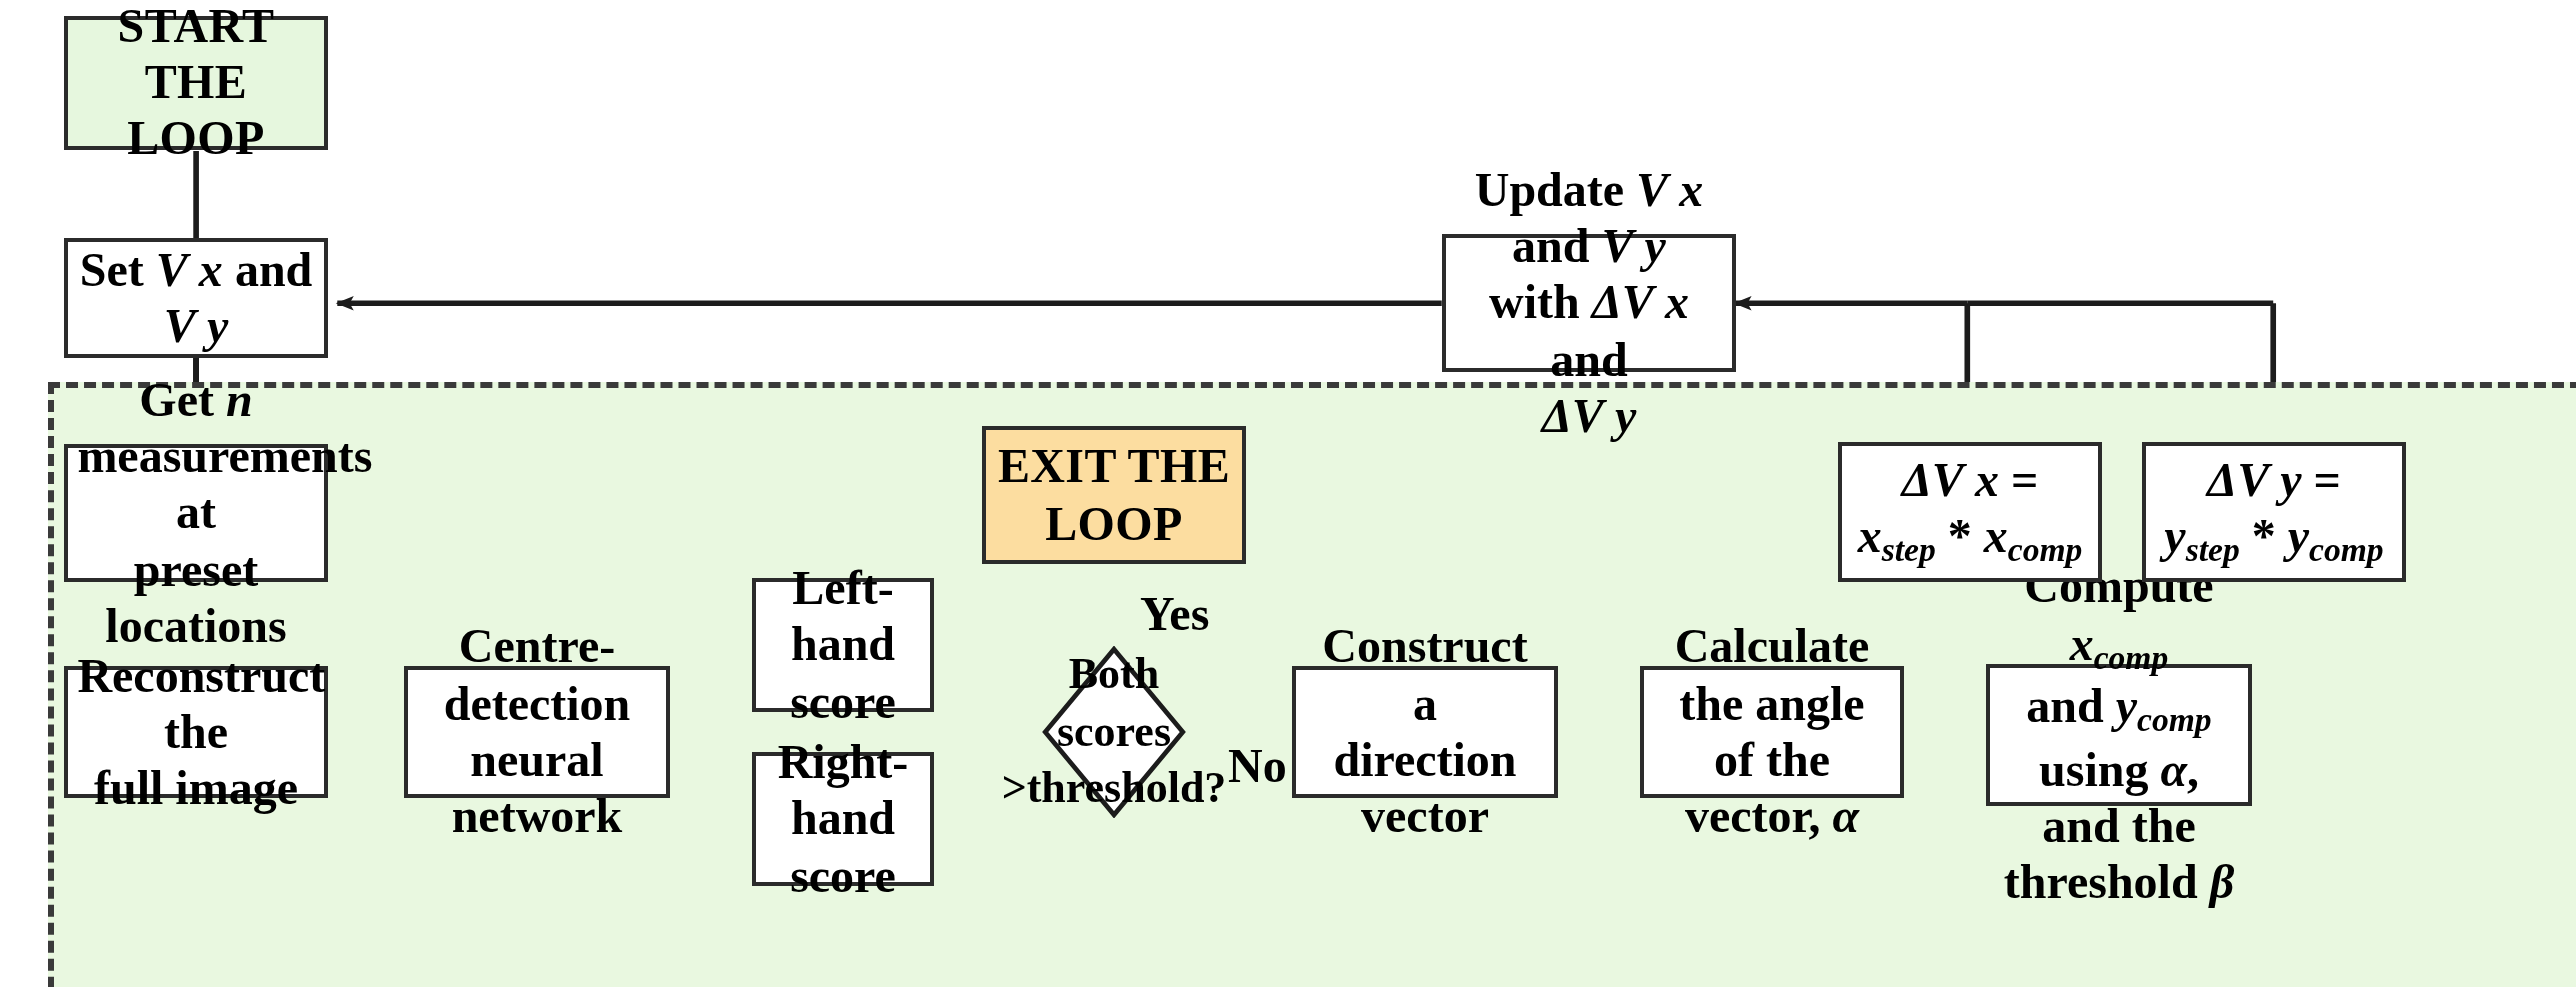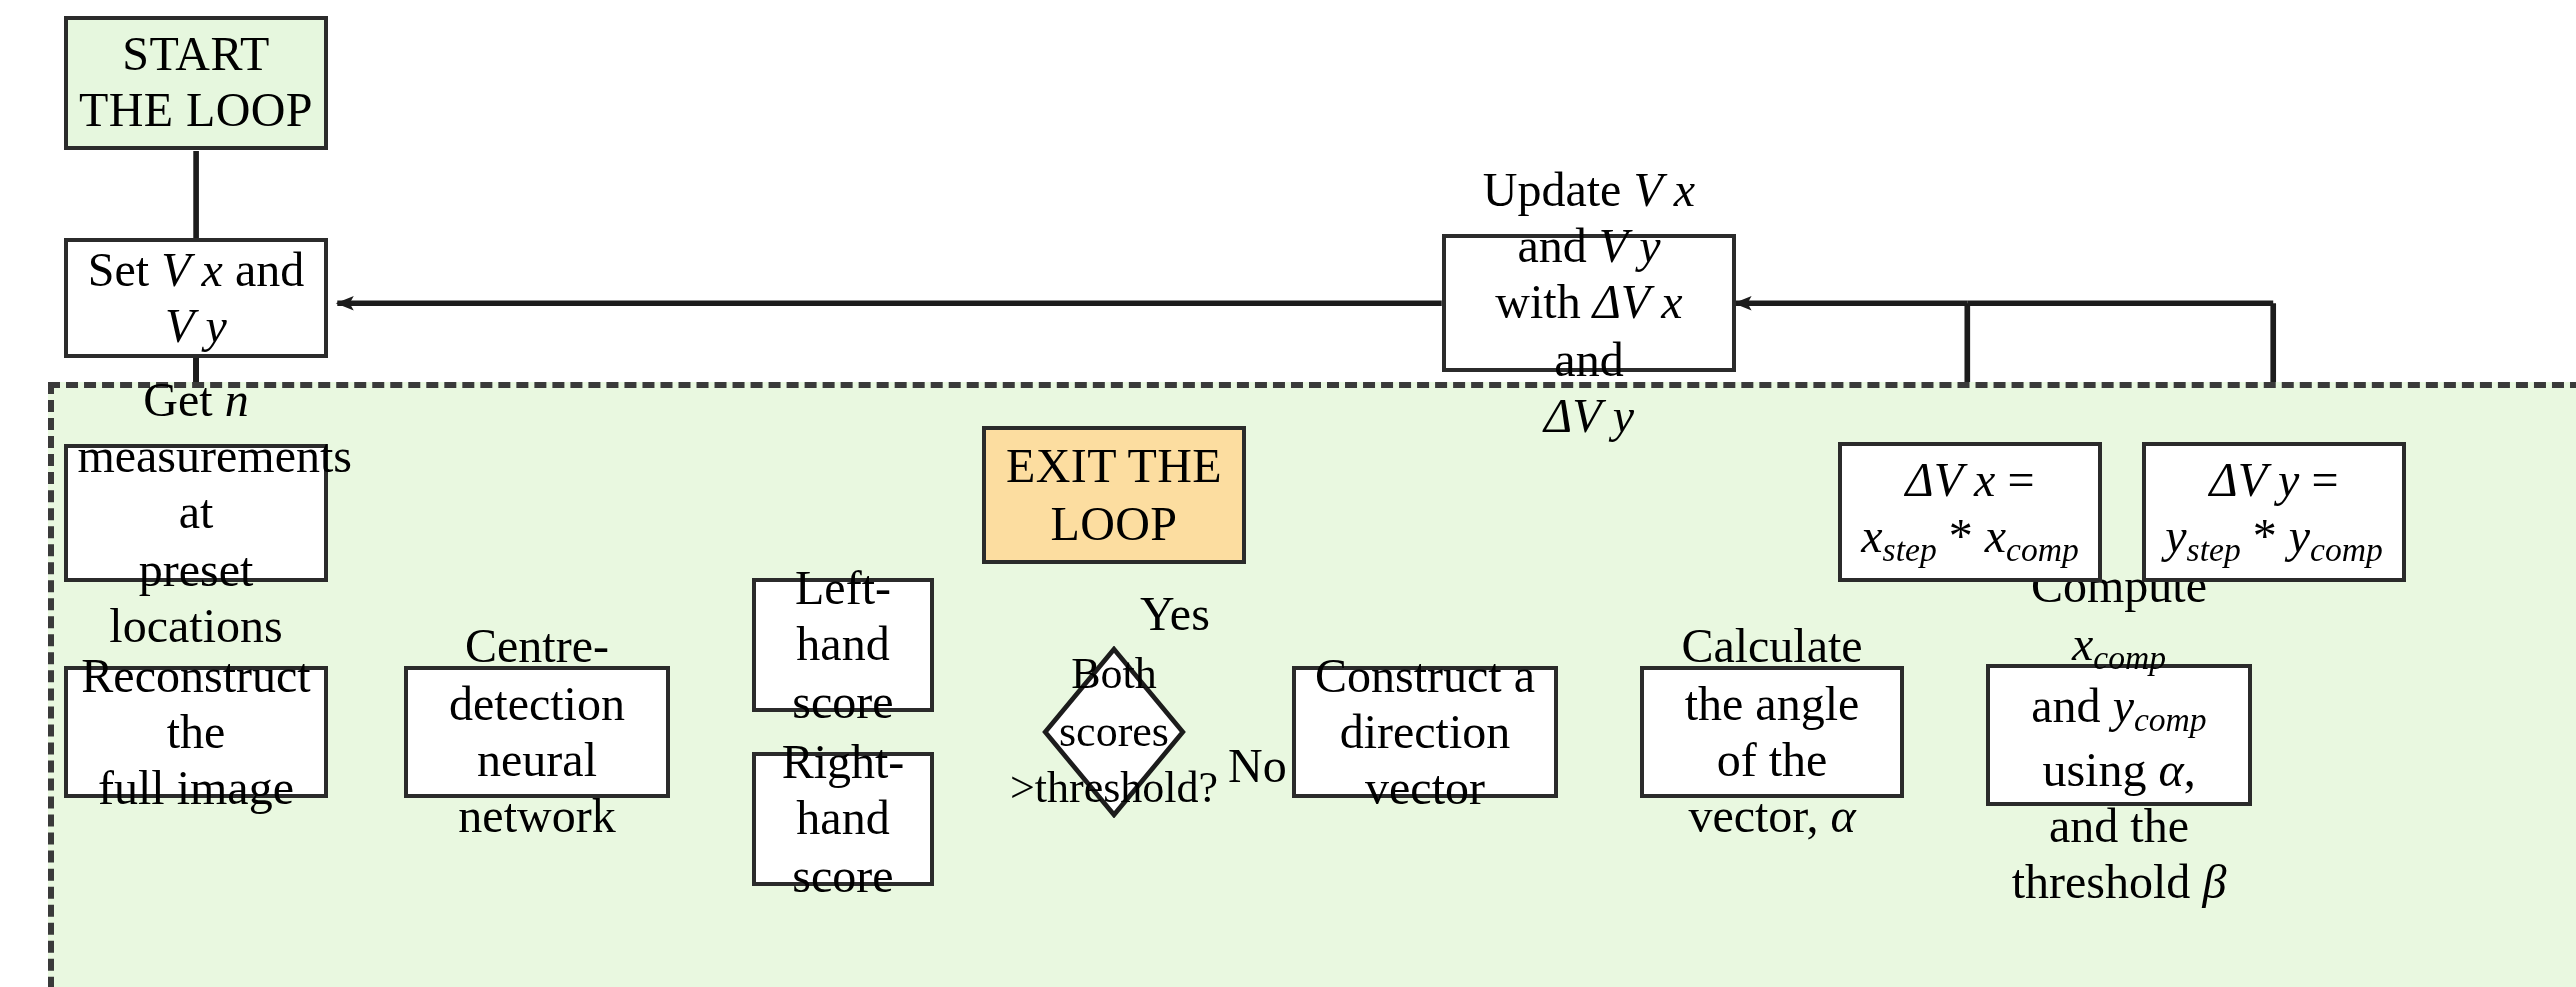--- a/index.html
+++ b/index.html
@@ -7,20 +7,21 @@
     padding: 0;
     background: #ffffff;
   }
   #canvas {
     position: relative;
     width: 2576px;
     height: 988px;
     background: #ffffff;
     font-family: "Liberation Serif", "DejaVu Serif", serif;
     overflow: hidden;
+    font-weight: bold;
   }
   #svg-layer {
     position: absolute;
     left: 0; top: 0;
     width: 2576px;
     height: 988px;
   }
   .node {
     position: absolute;
     box-sizing: border-box;

